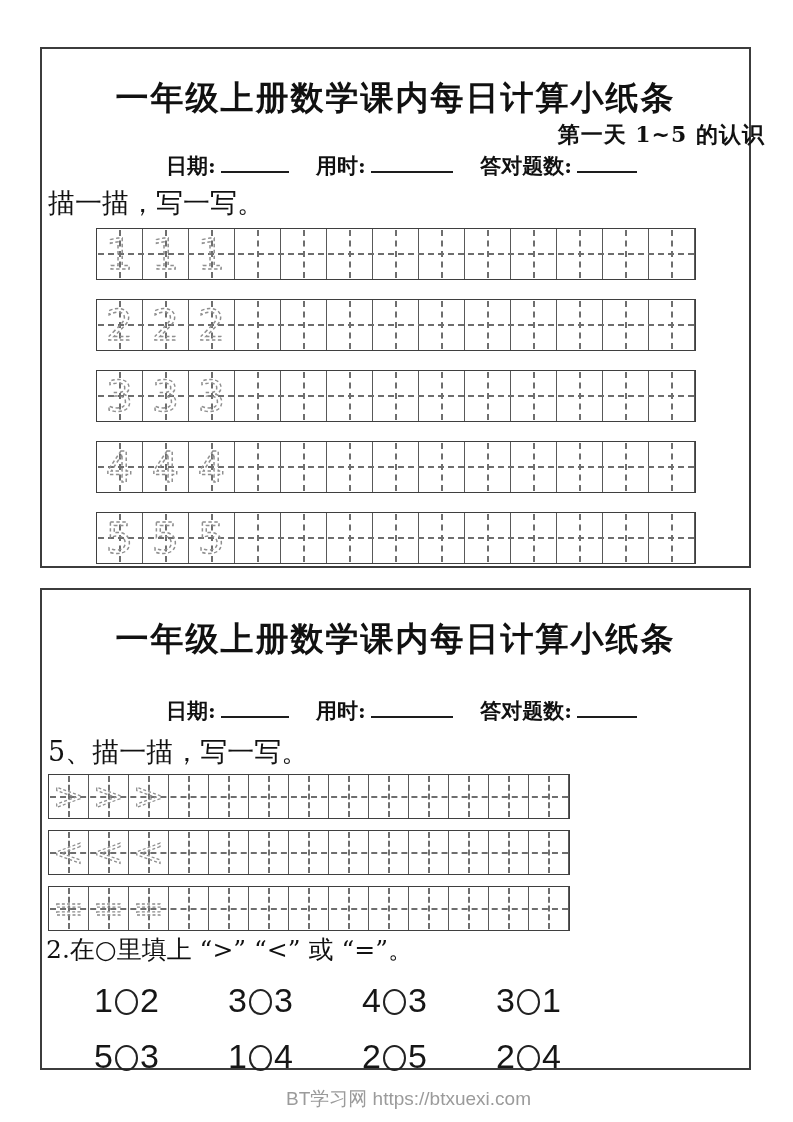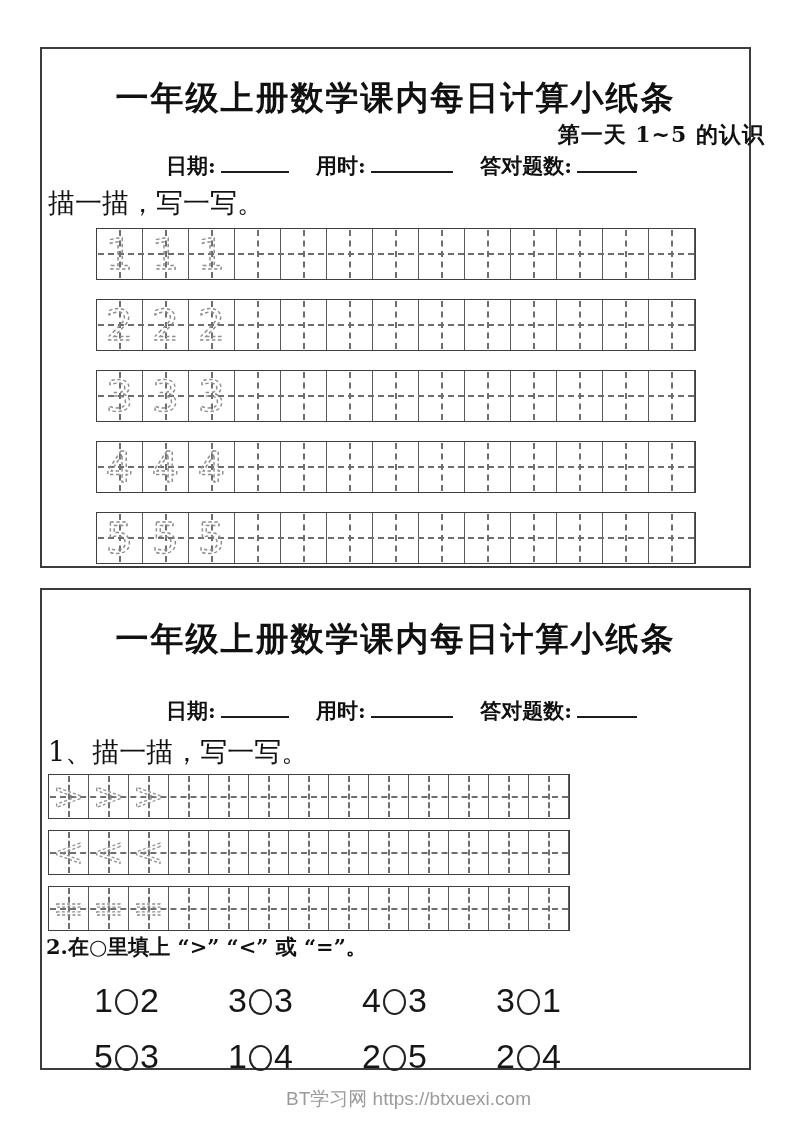--- a/index.html
+++ b/index.html
@@ -38,21 +38,21 @@
   .rows-sm .cell { width:40px; height:43px; }
   .cell:last-child { border-right:none; }
   .vdash { position:absolute; left:50%; top:1px; bottom:1px; width:0;
            border-left:2px dashed #6e6e6e; transform:translateX(-1px); }
   .hdash { position:absolute; left:1px; right:1px; top:50%; height:0;
            border-top:2px dashed #6e6e6e; transform:translateY(-1px); z-index:1; }
   .trace-glyph { position:absolute; inset:0; width:100%; height:100%; z-index:2; }
   .trace-glyph text { font-family:"DejaVu Sans", sans-serif; font-size:44px;
                       fill:none; stroke:#8f8f8f; stroke-width:1.5; stroke-dasharray:3.5 2.6; }
 
-  .cmp-heading { position:absolute; top:344px; left:4px; font-weight:bold; font-size:21px; line-height:1.25; }
+  .cmp-heading { position:absolute; top:344px; left:4px; font-weight:normal; font-size:25px; line-height:1.25; }
   .cmp-rows { position:absolute; top:390px; left:0; width:100%; }
   .cmp-row  { display:grid; grid-template-columns:repeat(4,134px); padding-left:52px; margin-bottom:15px; }
   .cmp-item { display:flex; align-items:center; height:41px;
               font-family:"Liberation Sans", sans-serif; font-size:34px; font-weight:400; color:#161616; }
   .circle { display:inline-block; width:23px; height:26px; border:2px solid #222;
             border-radius:50%; box-sizing:border-box; margin:3px 2px 0 2px; }
 
   .footer { position:absolute; top:1086px; left:0; width:100%; text-align:center;
             font-family:"Liberation Sans", sans-serif; font-size:19px; color:#9b9b9b;margin-left:12px; }
 </style>
@@ -329,21 +329,21 @@
       </div>
   </section>
 
   <section class="card card-2">
     <h1 class="title">一年级上册数学课内每日计算小纸条</h1>
     <div class="meta">
       <span class="mlabel">日期:</span><span class="blank b1"></span>
       <span class="mlabel">用时:</span><span class="blank b2"></span>
       <span class="mlabel">答对题数:</span><span class="blank b3"></span>
     </div>
-    <div class="heading">1、描一描，写一写。</div>
+    <div class="heading">5、描一描，写一写。</div>
     <div class="rows rows-sm">
         <div class="trace-row">
           <div class="cell">
             <svg viewBox="0 0 46 50" class="trace-glyph">
               <text x="23" y="40" text-anchor="middle">&gt;</text>
             </svg>
             <i class="vdash"></i>
           </div>
           <div class="cell">
             <svg viewBox="0 0 46 50" class="trace-glyph">

